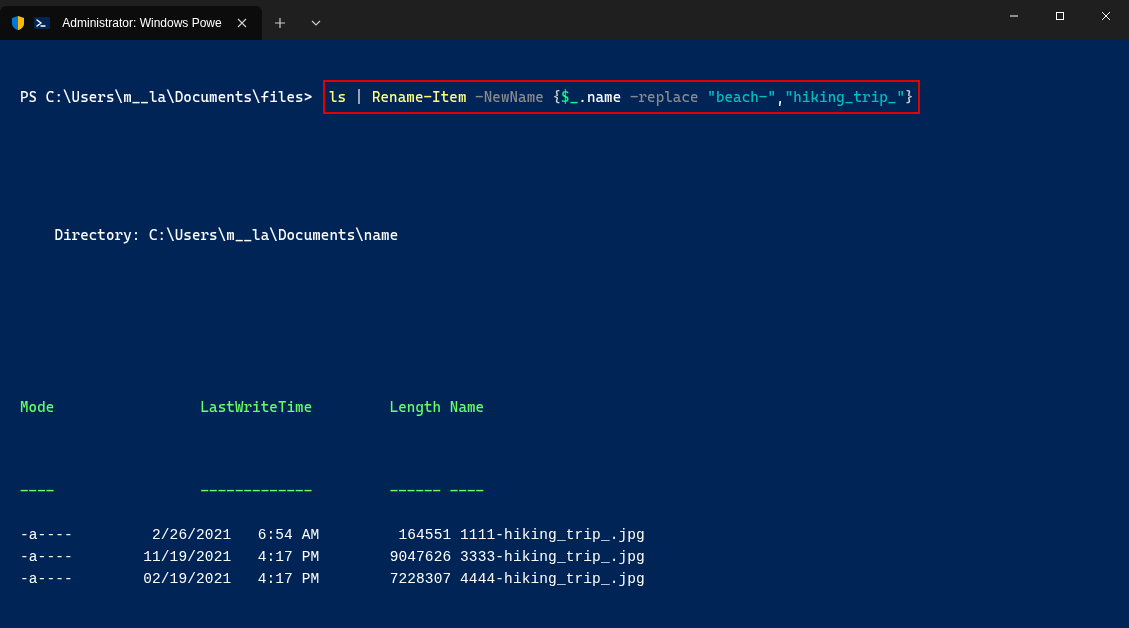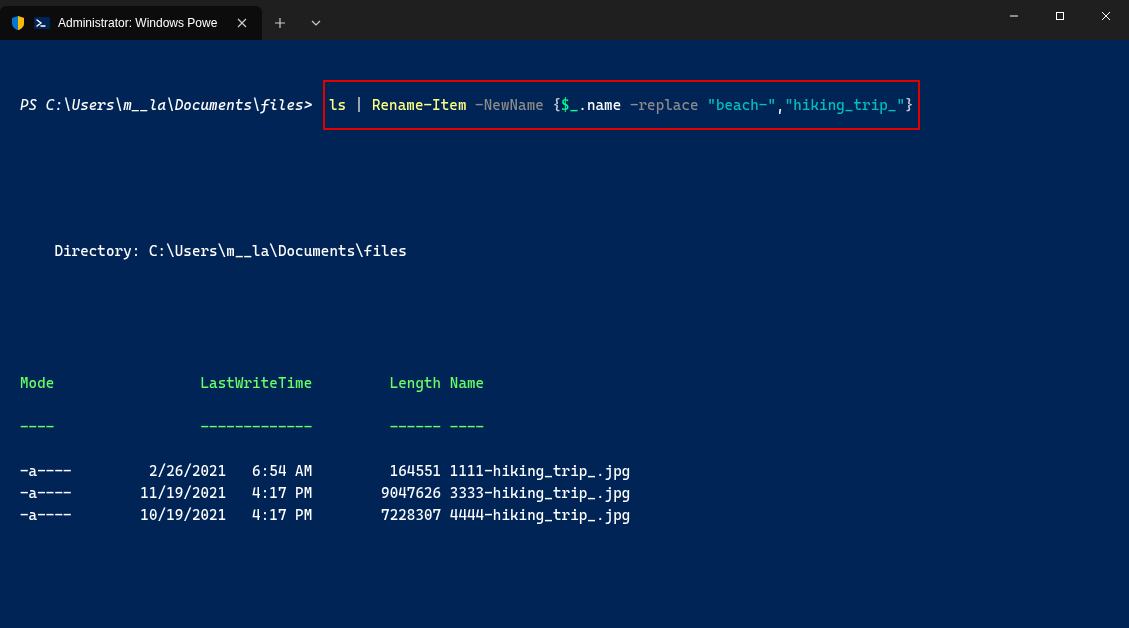--- a/index.html
+++ b/index.html
@@ -1,39 +1,39 @@
 <!DOCTYPE html>
 <html><head>
 <meta charset="utf-8">
 <style>
   html,body{margin:0;padding:0;height:100%;width:100%;background:#000;font-family:Consolas,'Cascadia Mono',monospace;font-size:14.5px;color:#cccccc;overflow:hidden;}
   .window{width:1129px;height:628px;background:linear-gradient(180deg,#012456 0%,#012456 100%);position:relative;box-sizing:border-box;}
   .titlebar{height:40px;background:#1f1f1f;display:flex;align-items:center;position:relative;}
   .tab{height:34px;margin-top:6px;background:#0c0c0c;display:flex;align-items:center;padding:0 12px 0 10px;border-top-left-radius:6px;border-top-right-radius:6px;gap:8px;min-width:240px;max-width:250px;}
   .shield{width:16px;height:16px;display:inline-block;}
   .ps-icon{width:16px;height:16px;display:inline-block;}
-  .tab-title{color:#ffffff;font-size:12px;font-family:'Segoe UI',sans-serif;flex:1;white-space:nowrap;overflow:hidden;text-overflow:ellipsis;}
+  .tab-title{color:#ffffff;font-size:12px;font-family:'Segoe UI',sans-serif;flex:1;white-space:nowrap;overflow:hidden;text-overflow:ellipsis;text-align:center;}
   .tab-close{width:16px;height:16px;display:flex;align-items:center;justify-content:center;color:#ccc;font-family:'Segoe UI',sans-serif;cursor:pointer;}
   .new-tab{width:36px;height:34px;margin-top:6px;display:flex;align-items:center;justify-content:center;color:#ccc;font-size:16px;font-family:'Segoe UI',sans-serif;cursor:pointer;}
   .tab-dropdown{width:36px;height:34px;margin-top:6px;display:flex;align-items:center;justify-content:center;color:#ccc;cursor:pointer;}
   .win-controls{position:absolute;right:0;top:0;height:32px;display:flex;}
   .win-btn{width:46px;height:32px;display:flex;align-items:center;justify-content:center;color:#ffffff;cursor:pointer;}
   .terminal{padding:18px 20px 0 20px;line-height:22px;white-space:pre;font-size:14.5px;letter-spacing:0.1px;}
-  .prompt-path{color:#ffffff;font-style:italic;}
-  .highlight-box{border:2px solid #e30000;padding:12px 4px;display:inline-block;margin-left:2px;}
+  .prompt-path{color:#ffffff;}
+  .highlight-box{border:2px solid #e30000;padding:4px 4px;display:inline-block;margin-left:2px;}
   .tok-cmd{color:#ffff80;}
   .tok-pipe{color:#cccccc;}
   .tok-param{color:#8a8a8a;}
   .tok-brace{color:#cccccc;}
   .tok-var{color:#00ff90;}
   .tok-str{color:#00bfbf;}
   .tok-white{color:#ffffff;}
   .dir-line{color:#ffffff;}
-  .hdr{color:#66ff66;}
-  .row{color:#ffffff;}
+  .hdr{color:#66ff66;margin-top:40px;}
+  .row{color:#ffffff;font-family:Liberation Mono, monospace;}
 </style>
 </head>
 <body>
 
 <div class="window">
 
   <div class="titlebar">
     <div class="tab">
       <span class="shield">
         <svg viewBox="0 0 16 16">
@@ -80,24 +80,24 @@
             <path d="M1 1 L9 9 M9 1 L1 9" stroke="#fff" stroke-width="1"></path>
           </svg>
       </div>
     </div>
   </div>
 
   <div class="terminal">
 <div><span class="prompt-path">PS C:\Users\m__la\Documents\files&gt;</span> <span class="highlight-box"><span class="tok-cmd">ls</span> <span class="tok-pipe">|</span> <span class="tok-cmd">Rename-Item</span> <span class="tok-param">-NewName</span> <span class="tok-brace">{</span><span class="tok-var">$_</span><span class="tok-white">.name</span> <span class="tok-param">-replace</span> <span class="tok-str">"beach-"</span><span class="tok-white">,</span><span class="tok-str">"hiking_trip_"</span><span class="tok-brace">}</span></span></div>
 <div>&nbsp;</div>
 <div>&nbsp;</div>
-<div class="dir-line">    Directory: C:\Users\m__la\Documents\files</div>
+<div class="dir-line">    Directory: C:\Users\m__la\Documents\name</div>
 <div>&nbsp;</div>
 <div>&nbsp;</div>
 <div class="hdr">Mode                 LastWriteTime         Length Name</div>
 <div class="hdr">----                 -------------         ------ ----</div>
-<div id="rows"><div class="row">-a----         2/26/2021   6:54 AM         164551 1111-hiking_trip_.jpg</div><div class="row">-a----        11/19/2021   4:17 PM        9047626 3333-hiking_trip_.jpg</div><div class="row">-a----        10/19/2021   4:17 PM        7228307 4444-hiking_trip_.jpg</div></div>
+<div id="rows"><div class="row">-a----         2/26/2021   6:54 AM         164551 1111-hiking_trip_.jpg</div><div class="row">-a----        11/19/2021   4:17 PM        9047626 3333-hiking_trip_.jpg</div><div class="row">-a----        02/19/2021   4:17 PM        7228307 4444-hiking_trip_.jpg</div></div>
 <div>&nbsp;</div>
 
 
   </div>
 
 </div>
 
 </body></html>

